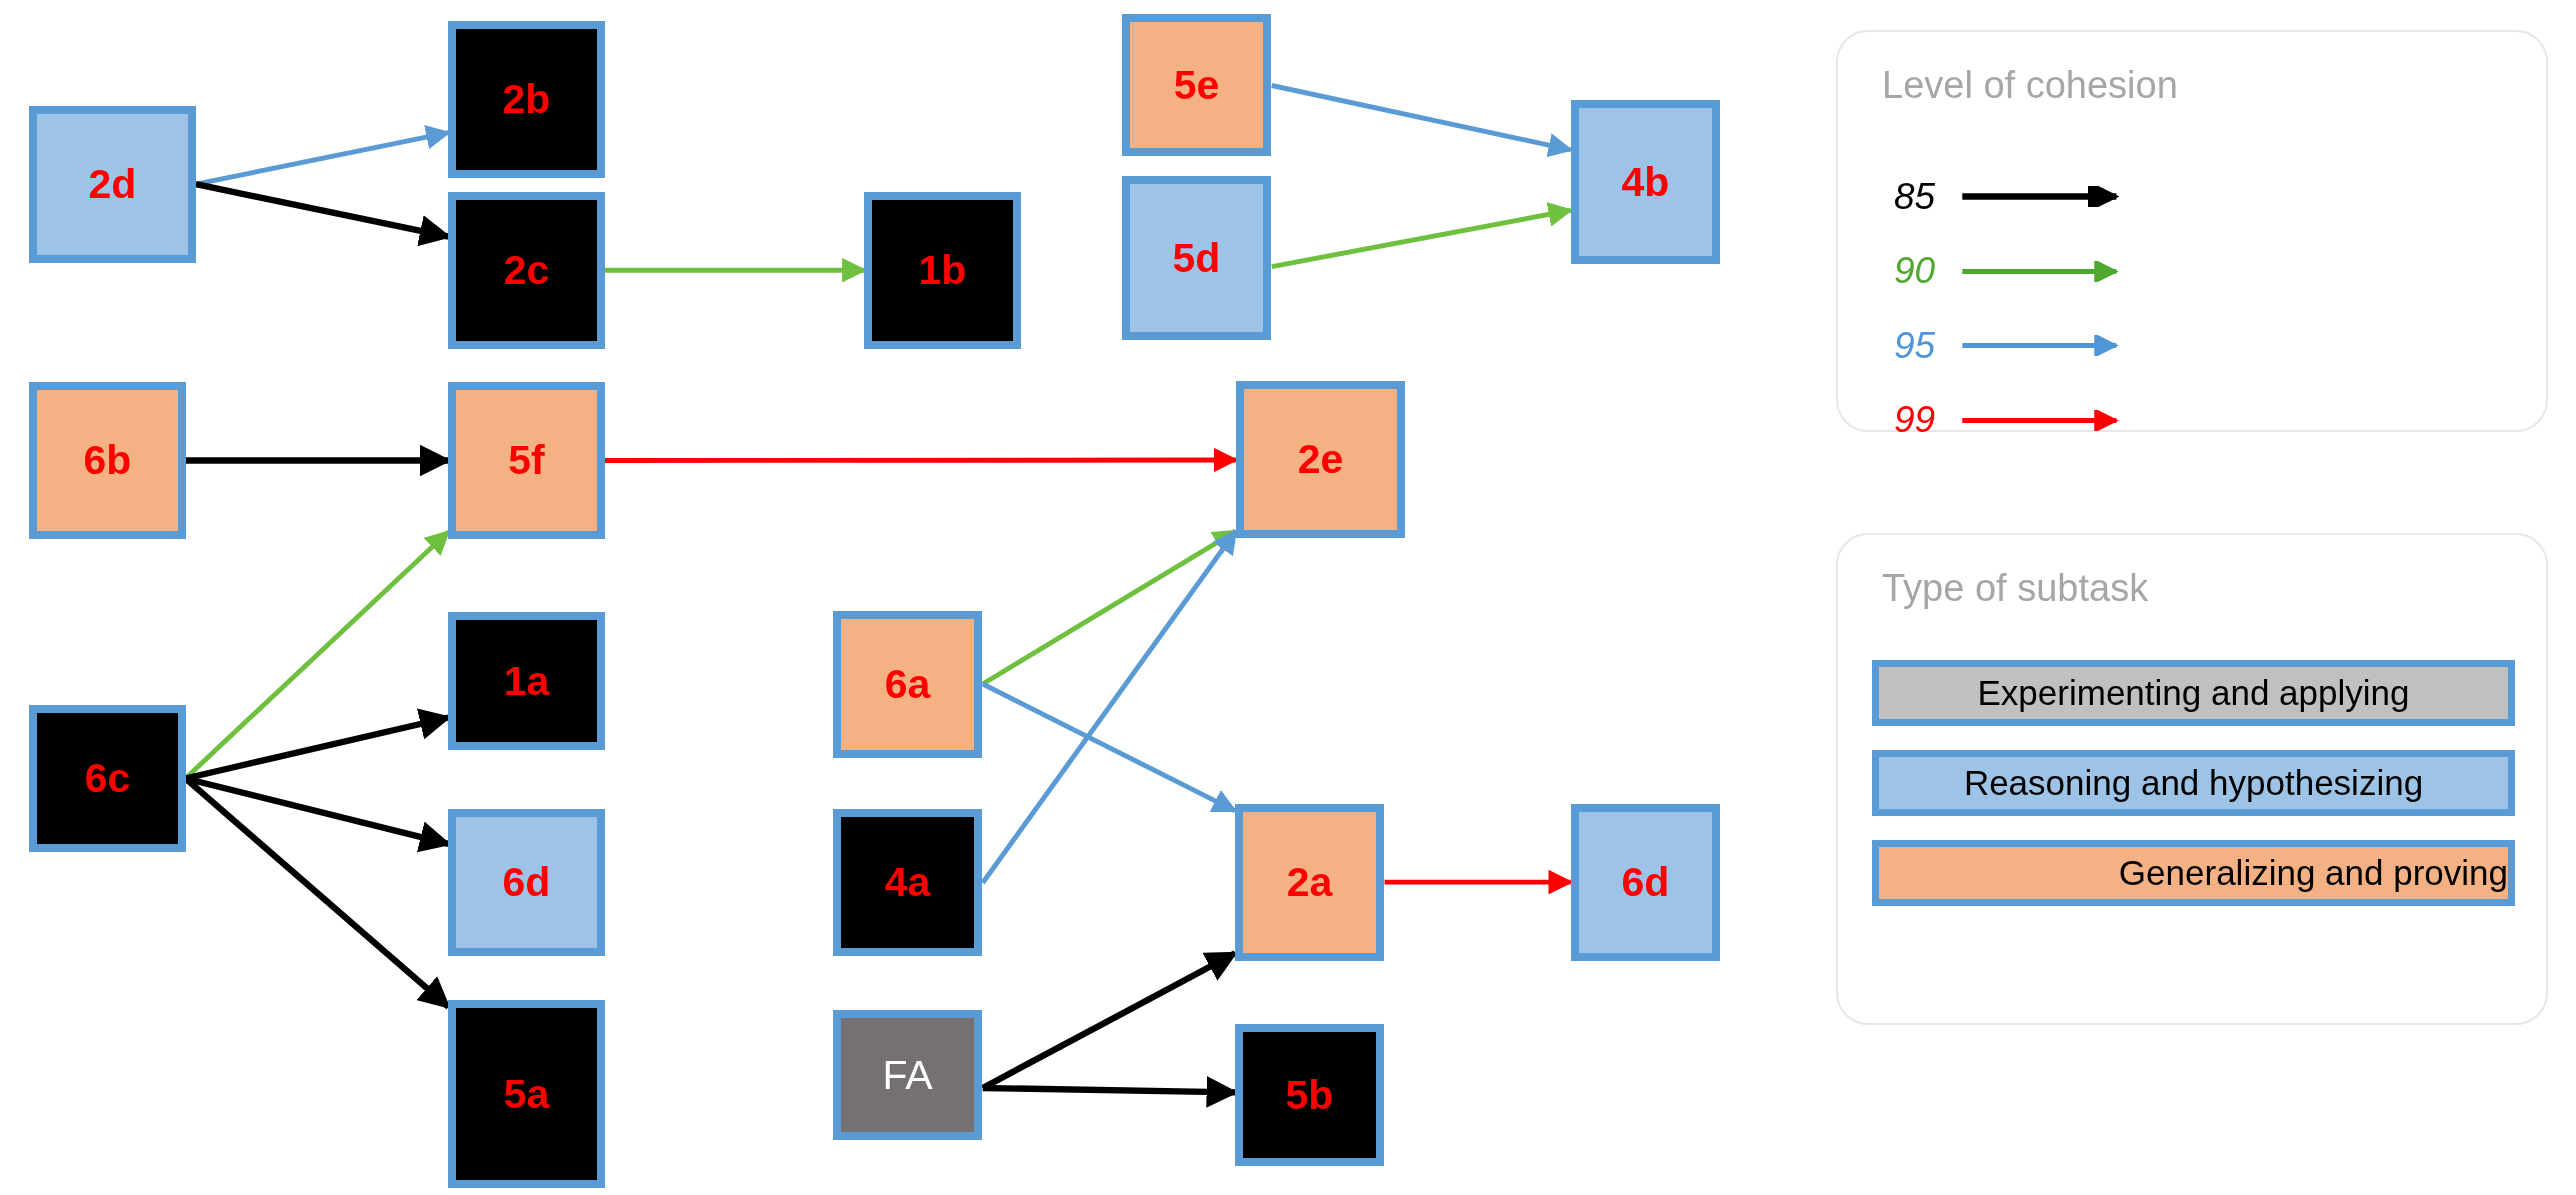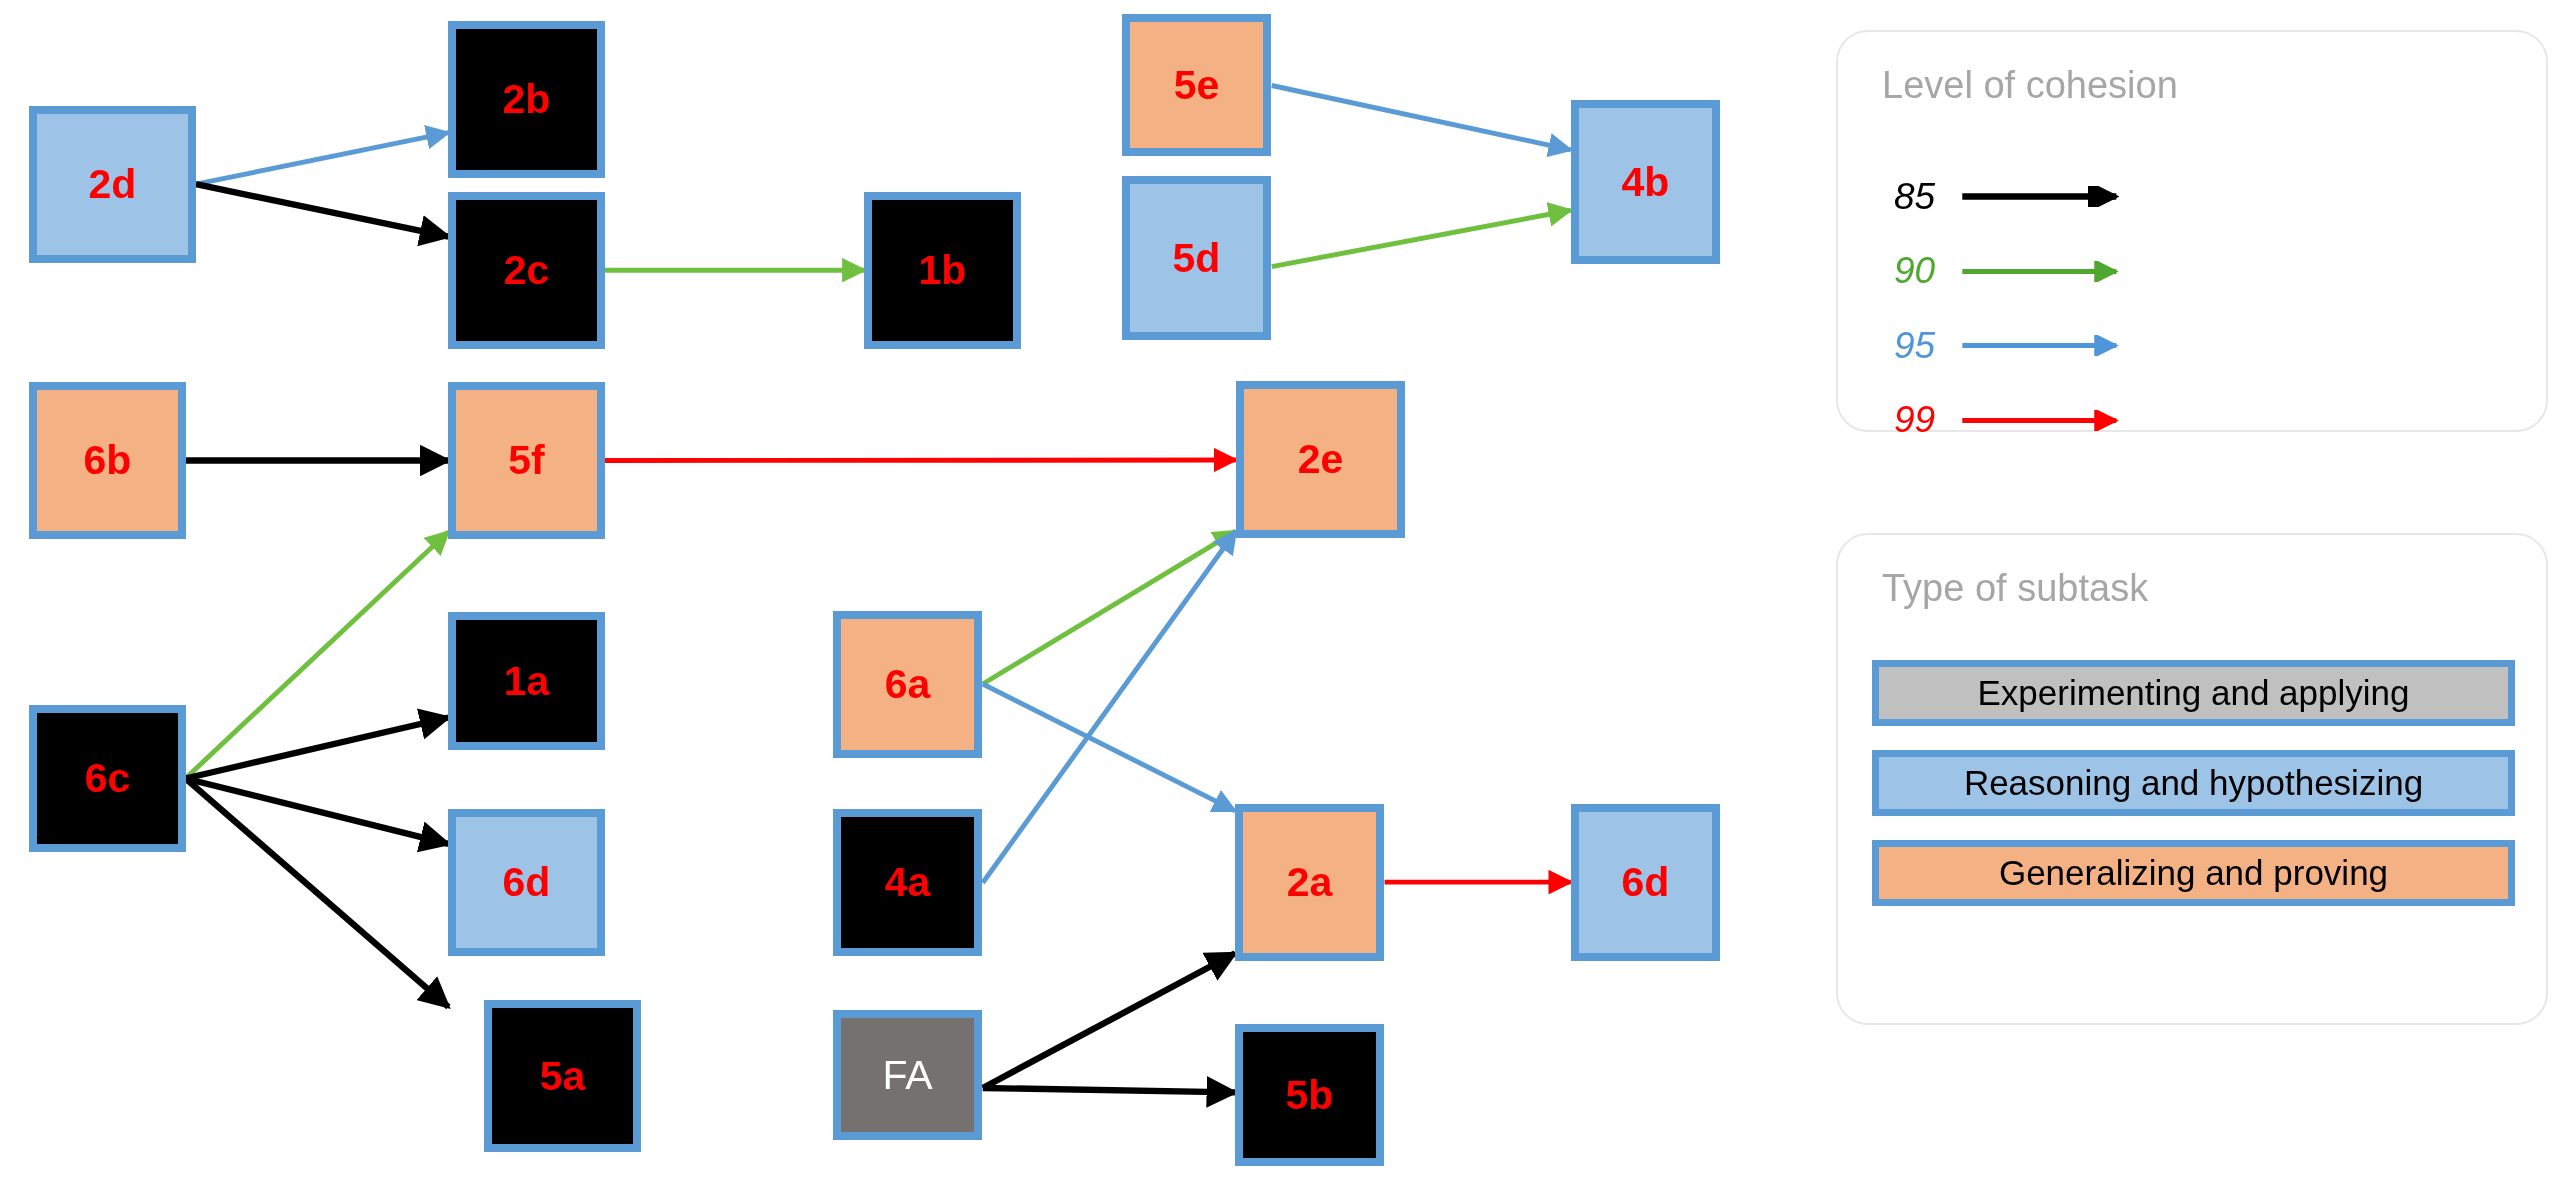--- a/index.html
+++ b/index.html
@@ -100,21 +100,21 @@
     margin-bottom: 24px;
     display: flex;
     align-items: center;
     justify-content: center;
     font-size: 35px;
     color: #000000;
     white-space: nowrap;
   }
   .subtask-row.fill-gray   { background: #C0C0C0; }
   .subtask-row.fill-blue   { background: #9DC3E6; }
-  .subtask-row.fill-orange { background: #F4B183; }
+  .subtask-row.fill-orange { background: #F4B183; justify-content: flex-end; }
 </style>
 </head>
 <body>
 
 <div id="stage">
 
   <svg id="edges" viewBox="0 0 3654 1696" width="2576" height="1196">
       <defs>
         <marker id="arrow-85" viewBox="0 0 10 10" refX="9" refY="5" markerWidth="5" markerHeight="5" orient="auto-start-reverse" markerUnits="strokeWidth">
           <path d="M 0 0 L 10 5 L 0 10 z" fill="#000000"></path>
@@ -181,21 +181,21 @@
       </div>
       <div class="node fill-gray" style="left: 29px; top: 705px; width: 157px; height: 147px;">
         <span class="lbl">6c</span>
       </div>
       <div class="node fill-gray" style="left: 448px; top: 612px; width: 157px; height: 138px;">
         <span class="lbl">1a</span>
       </div>
       <div class="node fill-blue" style="left: 448px; top: 809px; width: 157px; height: 147px;">
         <span class="lbl">6d</span>
       </div>
-      <div class="node fill-gray" style="left: 448px; top: 1000px; width: 157px; height: 152px; margin-left: 36px;">
+      <div class="node fill-gray" style="left: 448px; top: 1000px; width: 157px; height: 188px;">
         <span class="lbl">5a</span>
       </div>
       <div class="node fill-orange" style="left: 833px; top: 611px; width: 149px; height: 147px;">
         <span class="lbl">6a</span>
       </div>
       <div class="node fill-gray" style="left: 833px; top: 809px; width: 149px; height: 147px;">
         <span class="lbl">4a</span>
       </div>
       <div class="node fill-dark" style="left: 833px; top: 1010px; width: 149px; height: 130px;">
         <span class="lbl">FA</span>

